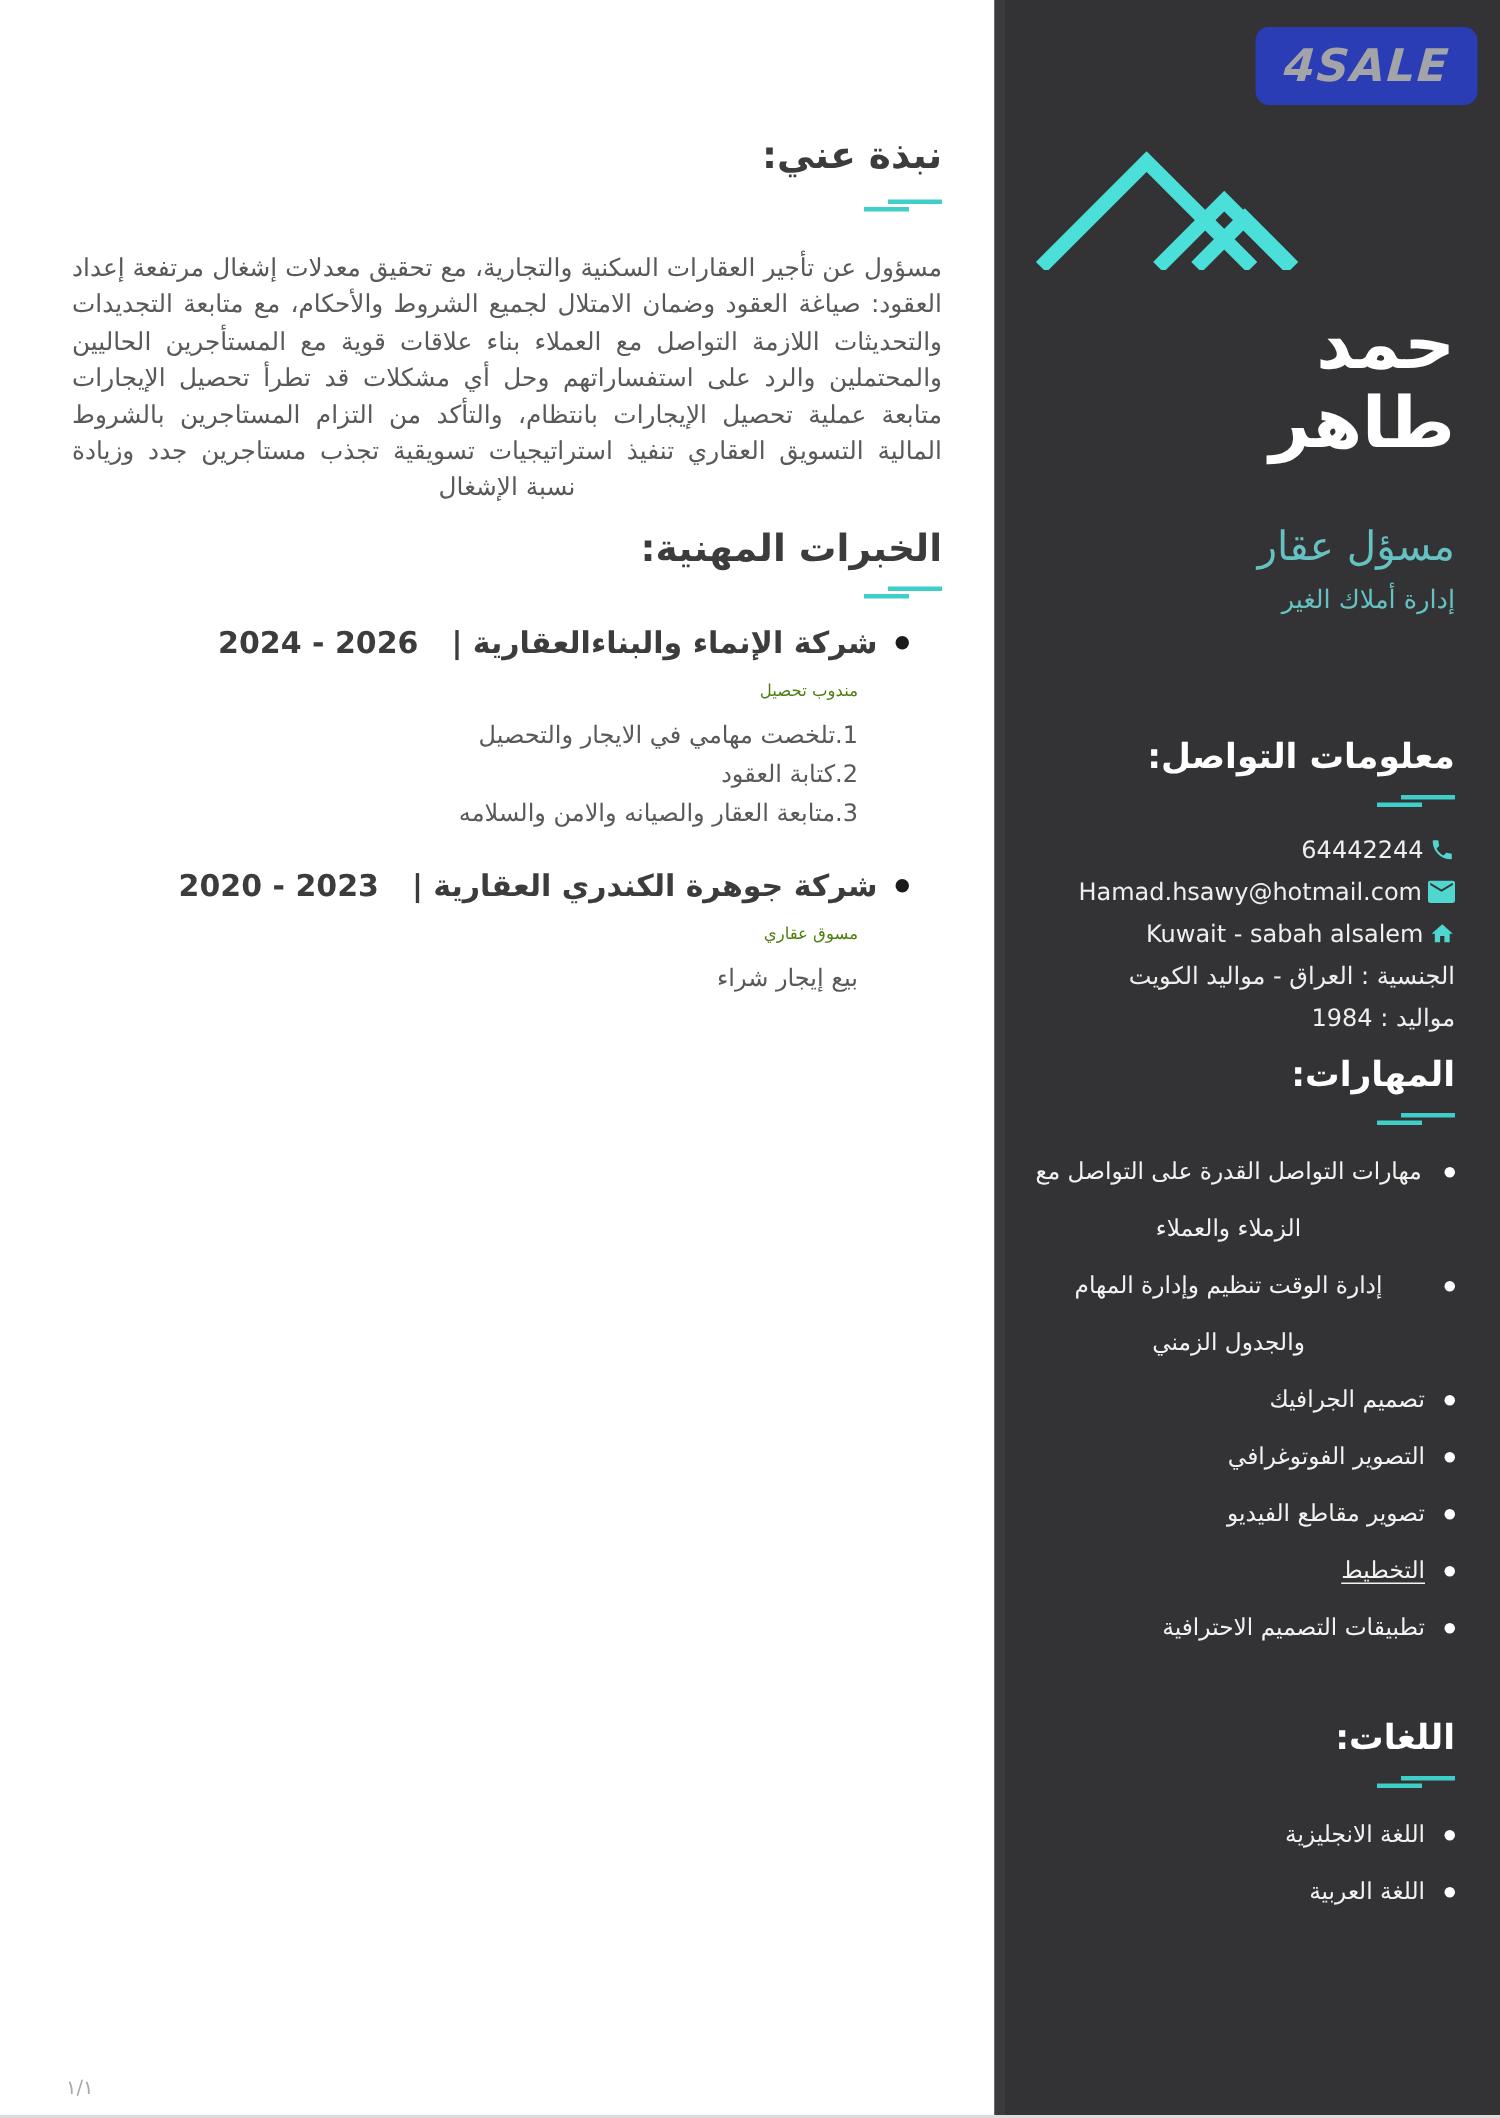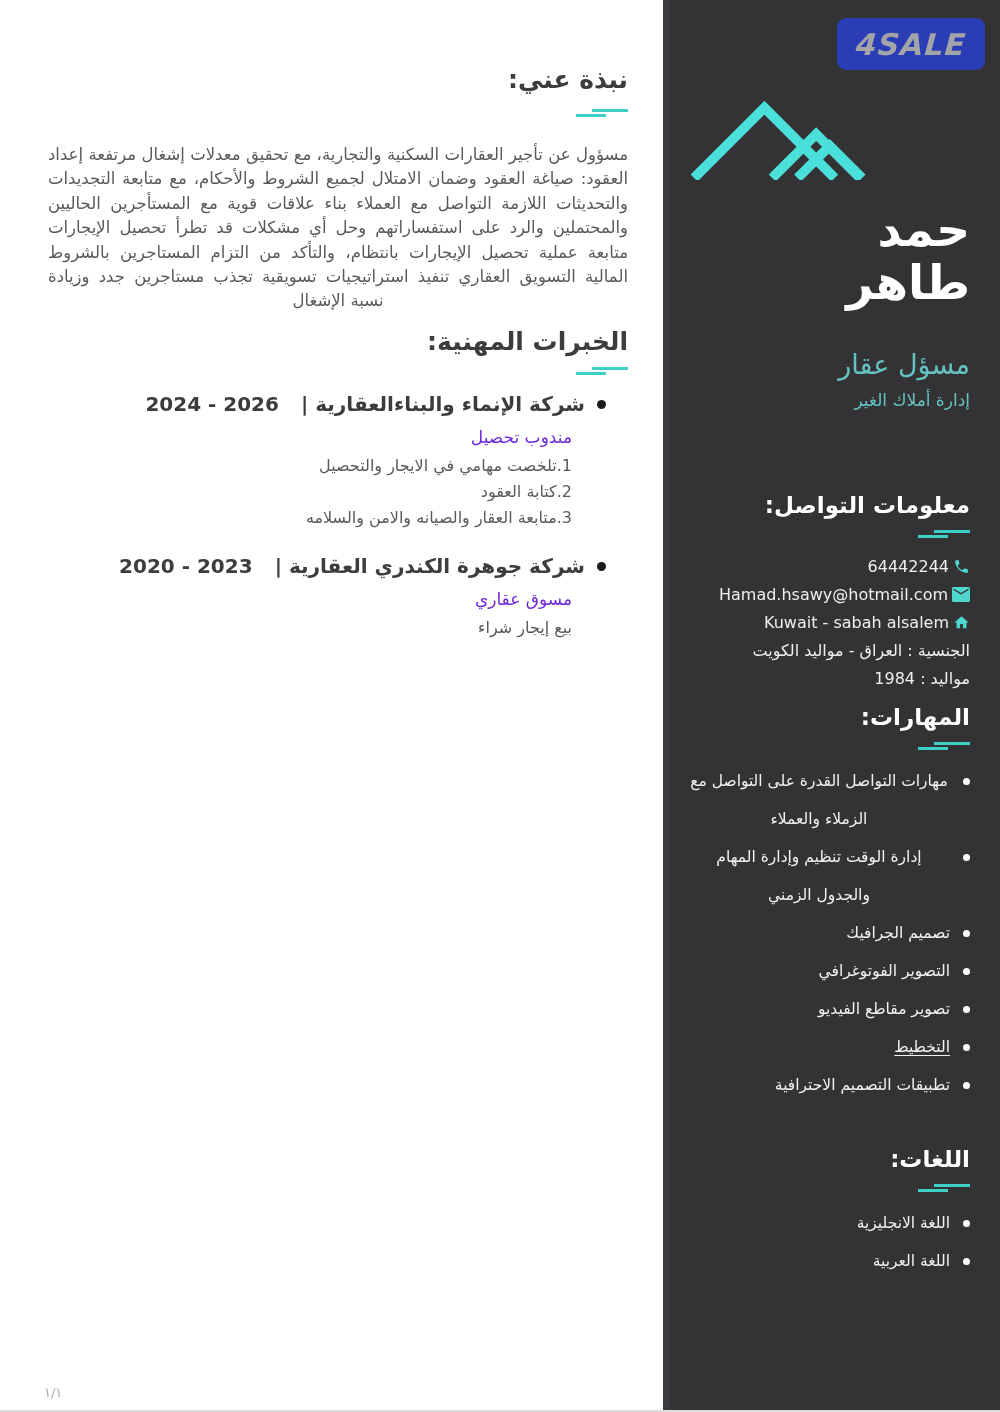--- a/index.html
+++ b/index.html
@@ -52,37 +52,37 @@
     gap:4px; height:28px; font-size:16px; color:#efefef; text-align:right;
   }
   .contact li svg { flex:none; }
 
   .blist { list-style:none; margin-top:10px; }
   .blist li { display:flex; gap:13px; font-size:15.5px; color:#f2f2f2; line-height:38px; text-align:center; }
   .blist .b { flex:none; width:7px; height:7px; border-radius:50%; background:#ffffff; margin-top:16px; }
   .u { text-decoration:underline; text-underline-offset:3px; }
 
   
-  .content { position:absolute; top:0; left:0; width:663px; height:1412px; padding:64px 35px 0 48px; }
+  .content { position:absolute; top:0; left:0; width:663px; height:1412px; padding:88px 35px 0 48px; }
   .content h2 { font-size:25px; font-weight:bold; color:#3c3c3c; text-align:right; line-height:31px; }
   .about p {
     margin-top:24px; font-size:16.5px; color:#58595b;
     line-height:24.4px; text-align:justify; text-align-last:center;
   }
   .h-exp { margin-top:12px; }
   .entry { margin-top:14px; }
   .entry + .entry { margin-top:22px; }
   .entry-title {
     display:flex; align-items:center; gap:12px; margin-right:22px;
     font-size:20px; font-weight:bold; color:#3c3c3c; line-height:27px;
   }
   .dot { flex:none; width:9px; height:9px; border-radius:50%; background:#1b1b1b; }
   .dates { direction:ltr; margin-right:10px; }
   .sub { margin:8px 56px 0 0; text-align:right; }
-  .role { font-size:17px; color:#6d28d9; line-height:22px; }
+  .role { font-size:11px; color:#4d7c0f; line-height:22px; }
   .details { margin-top:5px; font-size:16px; color:#58595b; line-height:26px; }
   .pagenum { position:absolute; left:44px; bottom:12px; font-size:13px; color:#a9a9a9; direction:ltr; }
 </style>
 </head>
 <body>
 
 <div class="page">
 
   <main class="content">
     <section class="about">

